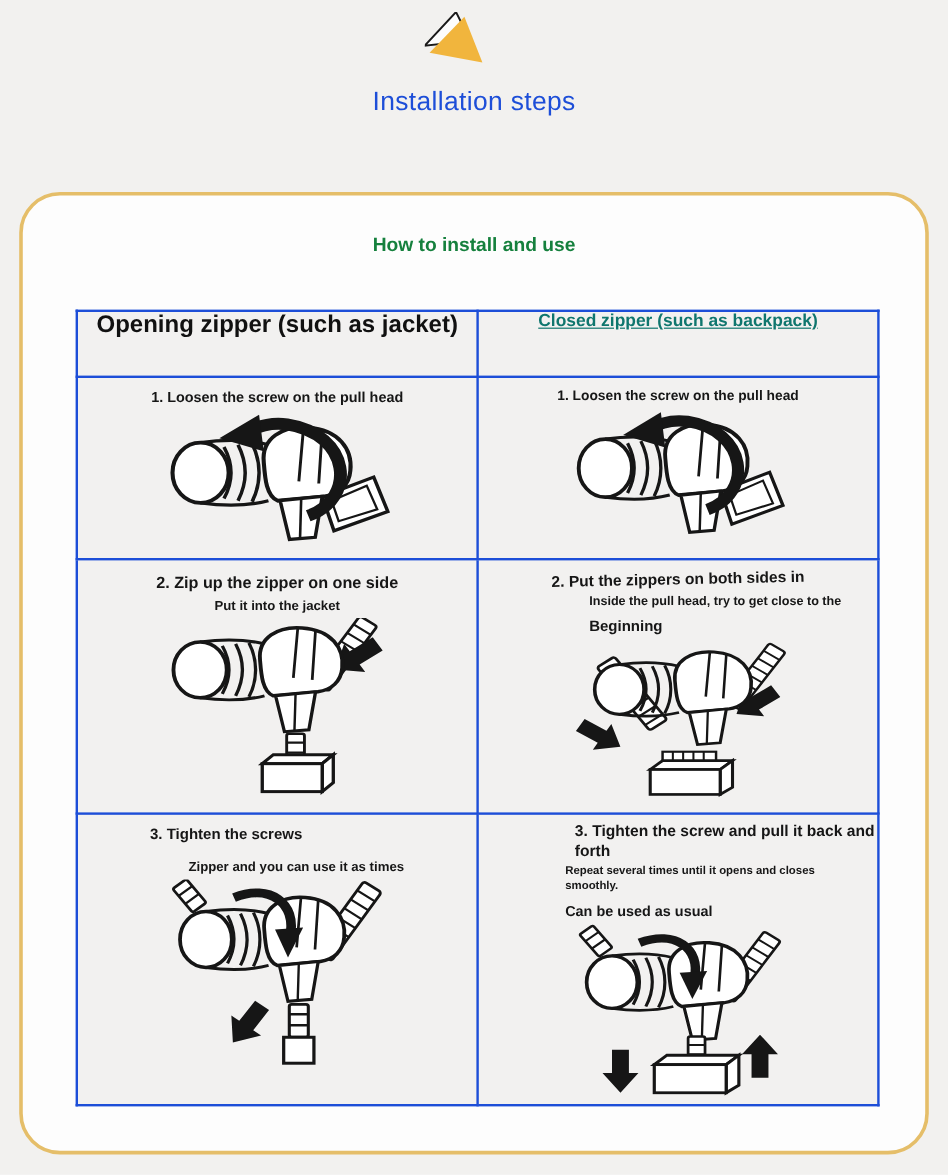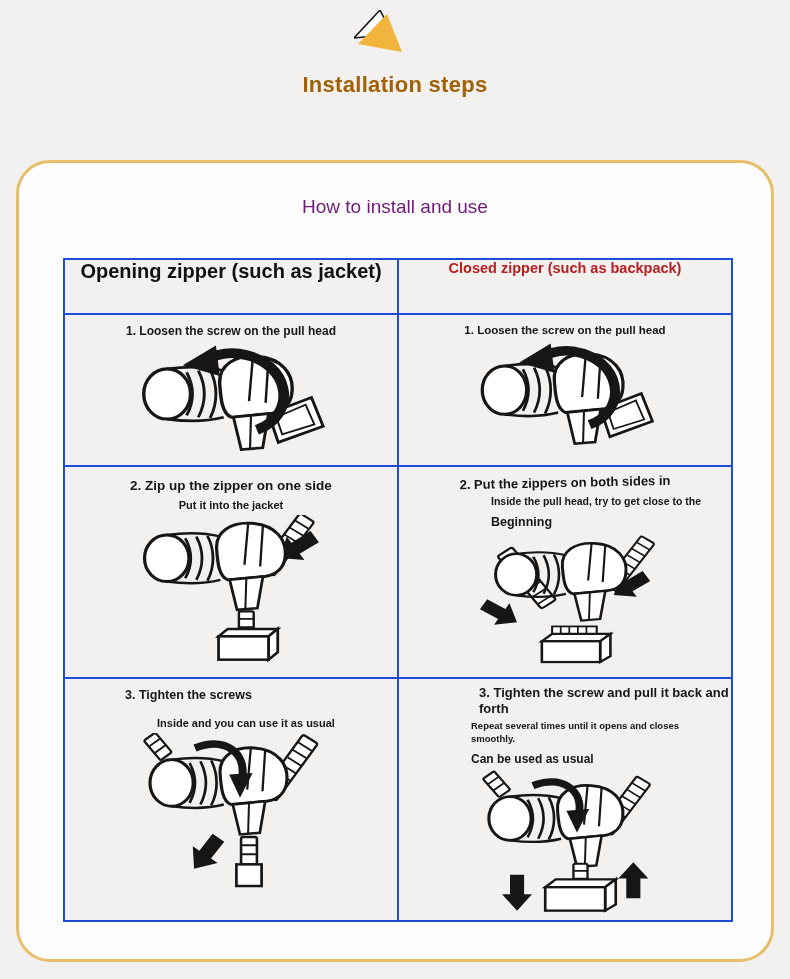--- a/index.html
+++ b/index.html
@@ -7,47 +7,47 @@
     width:790px;height:979px;
     background:#f2f1ef;
     font-family:"Liberation Sans","DejaVu Sans",sans-serif;
     color:#1e1e1e;
     position:relative;
     overflow:hidden;
   }
   .logo{position:absolute;left:354px;top:10px;width:64px;height:50px;}
   .page-title{
     position:absolute;top:72px;left:0;width:100%;
-    text-align:center;font-size:22px;font-weight:bold;
-    color:#a16207;letter-spacing:.3px;
+    text-align:center;font-size:22px;font-weight:normal;
+    color:#1d4ed8;letter-spacing:.3px;
   }
   .panel{
     position:absolute;left:16px;top:160px;width:758px;height:802px;
     box-sizing:border-box;
     background:#fdfdfd;
     border:3px solid #e5be69;
     border-radius:34px;
   }
   .panel-heading{
     margin-top:33px;text-align:center;
-    font-size:19px;font-weight:normal;color:#701a75;
+    font-size:16px;font-weight:bold;color:#15803d;
   }
   table.install{
     position:absolute;left:44px;top:95px;
     width:664px;border-collapse:collapse;table-layout:fixed;
   }
   table.install th, table.install td{
     border:2px solid #1d4ed8;
     background:#f2f1f0;
     padding:0;margin:0;
     vertical-align:top;
     width:332px;
   }
   th.col-left{height:53px;font-size:20px;font-weight:bold;text-align:center;vertical-align:middle;color:#111;}
-  th.col-right{height:53px;font-size:14.5px;font-weight:bold;text-align:center;vertical-align:middle;color:#b91c1c;}
+  th.col-right{height:53px;font-size:14.5px;font-weight:bold;text-align:center;vertical-align:middle;color:#0f766e;text-decoration:underline;}
   tr.r1 td{height:150px;}
   tr.r2 td{height:210px;margin-top:44px;}
   tr.r3 td{height:223px;}
   .cell{position:relative;width:100%;height:100%;overflow:hidden;}
   .step-title{font-weight:bold;text-align:center;color:#161616;}
   .t-r1l{font-size:12px;margin-top:9px;}
   .t-r1r{font-size:11.5px;margin-top:9px;}
   .t-r2l{font-size:13.5px;margin-top:11px;}
   .t-r2r{font-size:13px;margin-top:8px;transform:rotate(-1.2deg);}
   .t-r3l{font-size:12.5px;text-align:left;padding-left:60px;margin-top:9px;}
@@ -173,21 +173,21 @@
             <rect x="78" y="146" width="68" height="28" fill="#ffffff" stroke="#161616" stroke-width="3"></rect>
           </svg>
         </div>
       </td>
     </tr>
 
     <tr class="r3">
       <td>
         <div class="cell">
           <div class="step-title t-r3l">3. Tighten the screws</div>
-          <div class="step-sub s-r3l">Inside and you can use it as usual</div>
+          <div class="step-sub s-r3l">Zipper and you can use it as times</div>
           <svg class="art" width="180" height="158" viewBox="0 0 200 190" preserveAspectRatio="none">
             <use href="#tape30" transform="translate(28,28) rotate(-38)"></use>
             <use href="#tape92" transform="translate(142,76) rotate(34) scale(0.9)"></use>
             <use href="#sliderCore" transform="translate(34,60)"></use>
             <use href="#sliderLegs" transform="translate(34,60)"></use>
             <path d="M60,18 C94,4 118,24 112,56" stroke="#161616" stroke-width="9" fill="none"></path>
             <polygon points="98,50 124,48 110,78" fill="#161616"></polygon>
             <use href="#tape30" transform="translate(120,158) scale(1.1)"></use>
             <use href="#barrow" transform="translate(86,126) rotate(126)"></use>
             <rect x="106" y="158" width="28" height="26" fill="#ffffff" stroke="#161616" stroke-width="3"></rect>

